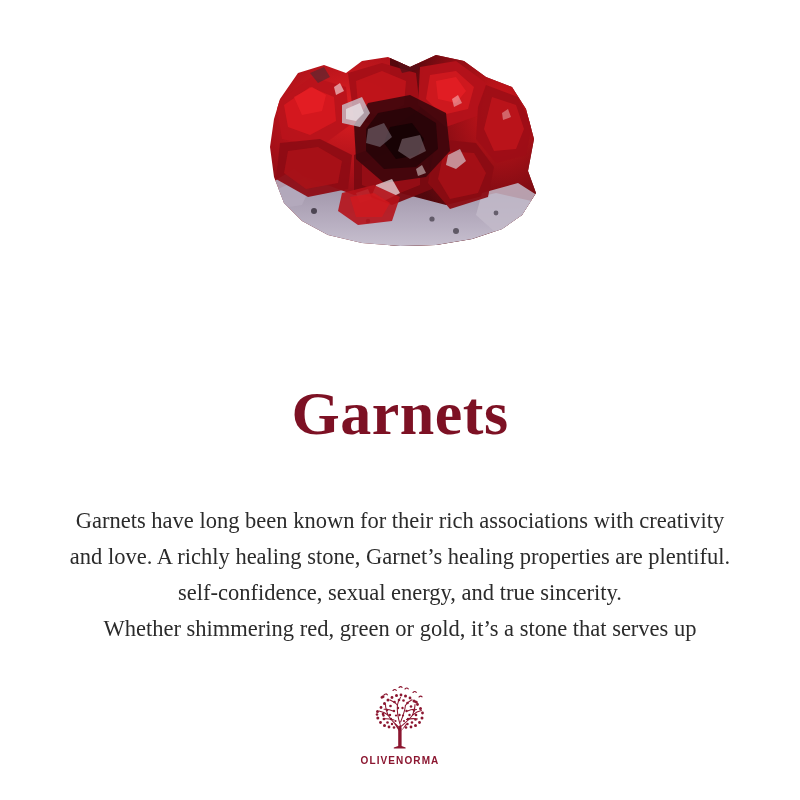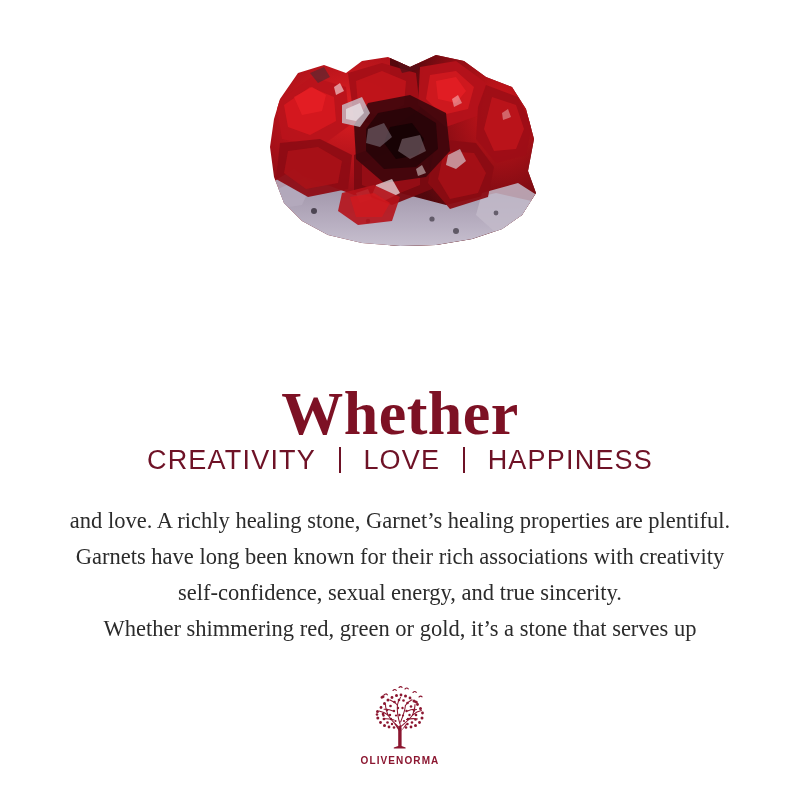--- a/index.html
+++ b/index.html
@@ -202,33 +202,26 @@
         <circle cx="182" cy="176" r="2.6" fill="#2b2430" opacity="0.6"></circle>
         <circle cx="246" cy="170" r="2.4" fill="#2b2430" opacity="0.6"></circle>
         <circle cx="206" cy="188" r="3" fill="#221c26" opacity="0.6"></circle>
 
         <path d="M92,150 L124,142 L150,154 L142,178 L108,182 L88,168 Z" fill="#b5121a" opacity="0.9"></path>
         <path d="M100,154 L124,150 L140,160 L132,174 L106,174 Z" fill="#d3181e" opacity="0.75"></path>
       </g>
     </svg>
   </div>
 
-  <h1 class="title">Whether</h1>
-
-  <div class="subtitle">
-    <span class="kw">CREATIVITY</span>
-    <span class="sep"></span>
-    <span class="kw">LOVE</span>
-    <span class="sep"></span>
-    <span class="kw">HAPPINESS</span>
-  </div>
+  <h1 class="title">Garnets</h1>
+
 
   <div class="body-copy">
+    <span class="ln">Garnets have long been known for their rich associations with creativity</span>
     <span class="ln">and love. A richly healing stone, Garnet’s healing properties are plentiful.</span>
-    <span class="ln">Garnets have long been known for their rich associations with creativity</span>
     <span class="ln">self-confidence, sexual energy, and true sincerity.</span>
     <span class="ln">Whether shimmering red, green or gold, it’s a stone that serves up</span>
   </div>
 
   <div class="logo">
     <svg class="logo-mark" width="72" height="68" viewBox="0 0 72 68">
       <g fill="#8b1630">
 
         <path d="M34.2,62 L34.2,44 L36.4,40 L37.6,44 L37.6,62 L41.6,63.4 L41.6,64.6
                  L29.8,64.6 L29.8,63.4 Z"></path>

